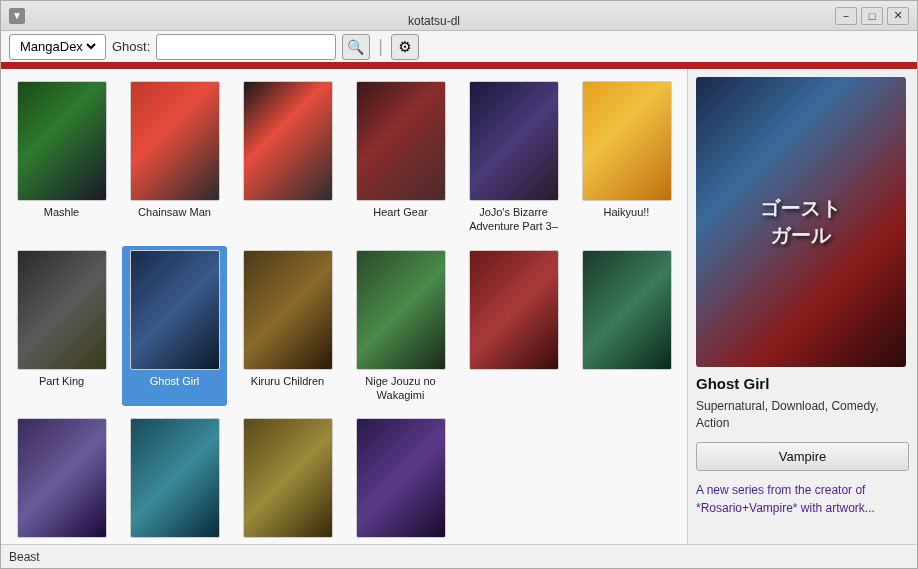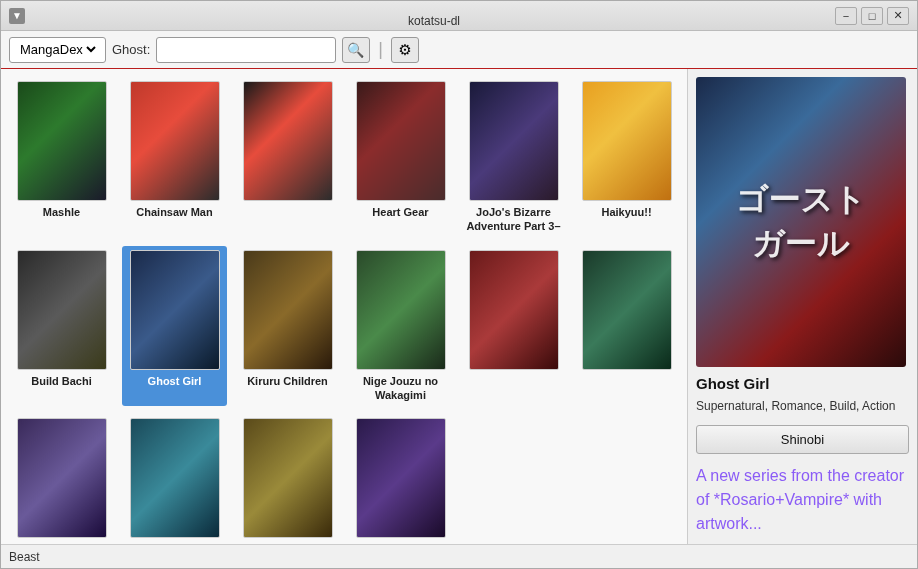--- a/index.html
+++ b/index.html
@@ -60,21 +60,21 @@
       display: flex;
       align-items: center;
       justify-content: center;
       font-size: 11px;
       color: #333;
       border-radius: 2px;
     }
 
     .toolbar {
       background: #f5f5f5;
-      border-bottom: 1px solid #b91c1c;
+      border-bottom: 7px solid #b91c1c;
       height: 38px;
       display: flex;
       align-items: center;
       padding: 0 8px;
       gap: 6px;
     }
     .source-select {
       display: flex;
       align-items: center;
       border: 1px solid #999;
@@ -151,21 +151,20 @@
       grid-template-columns: repeat(6, 1fr);
       gap: 8px;
     }
     .manga-item {
       display: flex;
       flex-direction: column;
       align-items: center;
       cursor: pointer;
       padding: 4px;
       border-radius: 3px;
-      font-weight: bold;
     }
     .manga-item.selected { background: #4a90d9; }
     .manga-item.selected .manga-title { color: white; }
     .manga-cover {
       width: 90px;
       height: 120px;
       border-radius: 2px;
       overflow: hidden;
       display: flex;
       align-items: center;
@@ -223,21 +222,21 @@
       border-radius: 3px;
       display: flex;
       align-items: center;
       justify-content: center;
       margin-bottom: 8px;
       position: relative;
       overflow: hidden;
     }
     .manga-cover-large-text {
       color: rgba(255,255,255,0.9);
-      font-size: 32px;
+      font-size: 20px;
       font-weight: bold;
       text-shadow: 2px 2px 4px rgba(0,0,0,0.8);
       text-align: center;
     }
     .manga-detail-title {
       font-size: 15px;
       font-weight: bold;
       color: #111;
       margin-bottom: 6px;
     }
@@ -254,22 +253,22 @@
       background: linear-gradient(to bottom, #f5f5f5, #e0e0e0);
       border: 1px solid #aaa;
       border-radius: 3px;
       cursor: pointer;
       font-size: 13px;
       text-align: center;
       color: #111;
       margin-bottom: 10px;
     }
     .manga-detail-desc {
-      font-size: 16px;
-      color: #8b5cf6;
+      font-size: 12px;
+      color: #4c1d95;
       line-height: 1.5;
     }
 
     .statusbar {
       background: #f0f0f0;
       border-top: 1px solid #ccc;
       height: 24px;
       display: flex;
       align-items: center;
       padding: 0 8px;
@@ -336,21 +335,21 @@
           <div class="manga-item">
             <div class="manga-cover cover-jojo"></div>
             <div class="manga-title">JoJo's Bizarre Adventure Part 3–</div>
           </div>
           <div class="manga-item">
             <div class="manga-cover cover-haikyuu"></div>
             <div class="manga-title">Haikyuu!!</div>
           </div>
           <div class="manga-item">
             <div class="manga-cover cover-build"></div>
-            <div class="manga-title">Build Bachi</div>
+            <div class="manga-title">Part King</div>
           </div>
           <div class="manga-item selected">
             <div class="manga-cover cover-ghost"></div>
             <div class="manga-title">Ghost Girl</div>
           </div>
           <div class="manga-item">
             <div class="manga-cover cover-beast"></div>
             <div class="manga-title">Kiruru Children</div>
           </div>
           <div class="manga-item">
@@ -383,22 +382,22 @@
           </div>
         </div>
     </div>
 
     <div class="side-panel">
       <div class="side-scroll">
         <div class="manga-cover-large">
           <div class="manga-cover-large-text">ゴースト<br>ガール</div>
         </div>
         <div class="manga-detail-title">Ghost Girl</div>
-        <div class="manga-detail-genres">Supernatural, Romance, Build, Action</div>
-        <button class="download-btn">Shinobi</button>
+        <div class="manga-detail-genres">Supernatural, Download, Comedy, Action</div>
+        <button class="download-btn">Vampire</button>
         <div class="manga-detail-desc">A new series from the creator of *Rosario+Vampire* with artwork...</div>
       </div>
     </div>
   </div>
 
   <div class="statusbar">
     <span>Beast</span>
   </div>
 </div>
 

